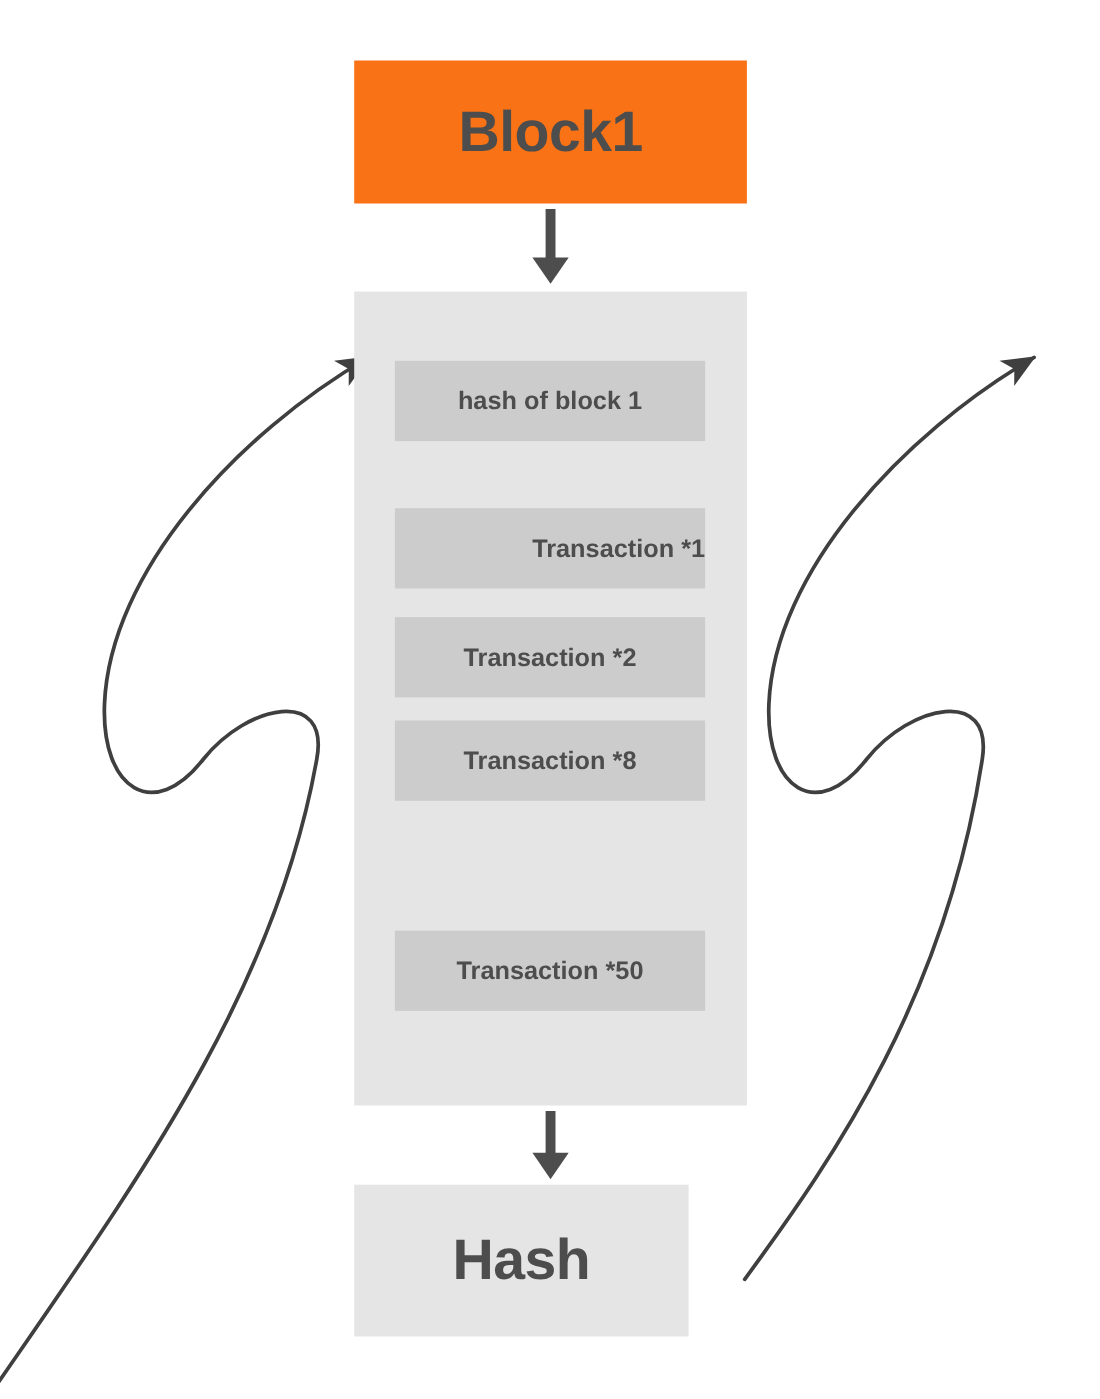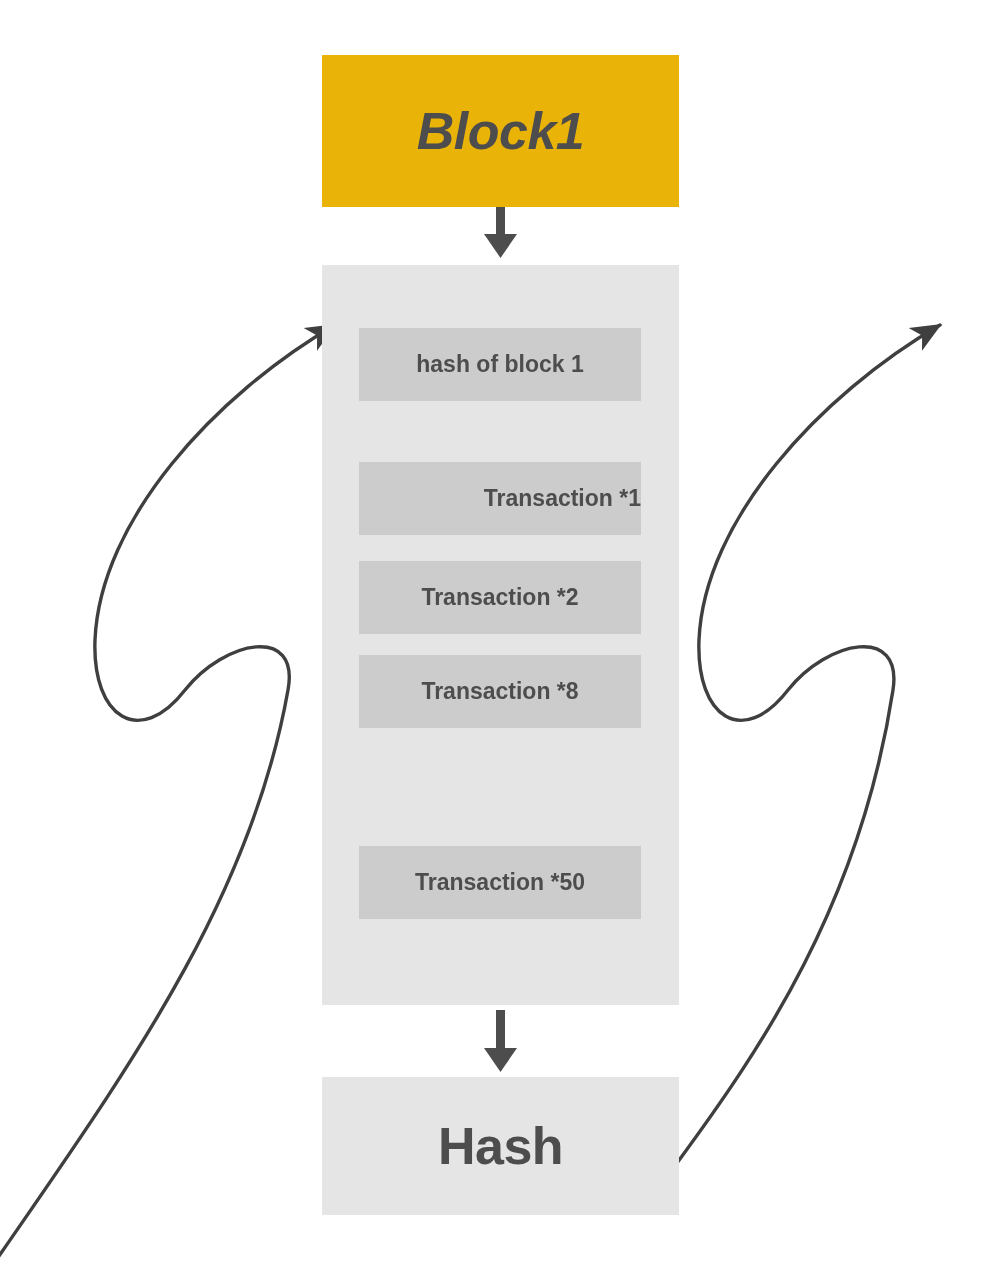--- a/index.html
+++ b/index.html
@@ -29,23 +29,22 @@
     position: absolute;
     box-sizing: border-box;
     display: flex;
     align-items: center;
     justify-content: center;
   }
   .block-header {
     left: 322px;
     top: 55px;
     width: 357px;
-    height: 152px;
-    background: #eab308;
-    font-style: italic;
+    height: 130px;
+    background: #f97316;
   }
   .block-header .label {
     font-size: 52px;
     font-weight: bold;
     color: #4d4d4d;
     letter-spacing: -0.5px;
   }
   .block-body {
     position: absolute;
     left: 322px;
@@ -67,21 +66,21 @@
     margin-top: 28px;
   }
   .inner-box .label {
     font-size: 23px;
     font-weight: bold;
     color: #4d4d4d;
   }
   .hash-footer {
     left: 322px;
     top: 1077px;
-    width: 357px;
+    width: 304px;
     height: 138px;
     background: #e5e5e5;
   }
   .hash-footer .label {
     font-size: 52px;
     font-weight: bold;
     color: #4d4d4d;
     letter-spacing: -0.5px;
   }
 </style>

